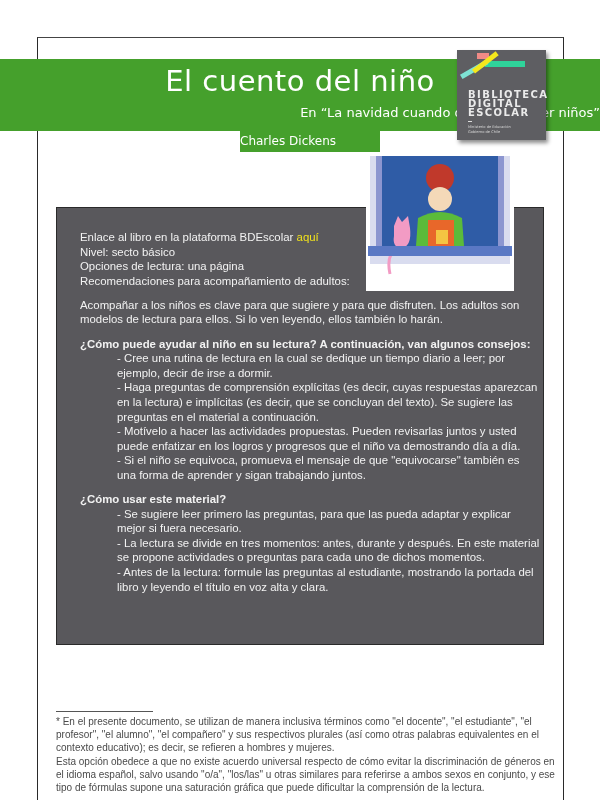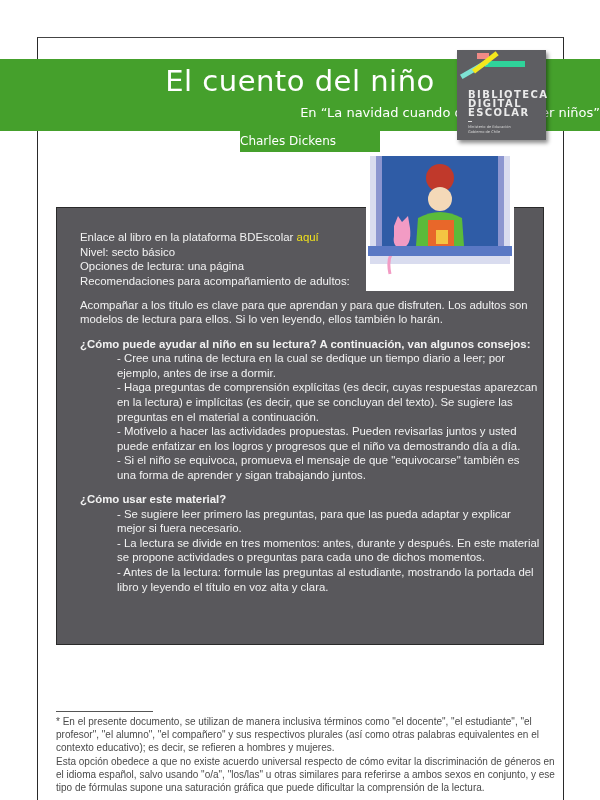--- a/index.html
+++ b/index.html
@@ -77,24 +77,24 @@
 
 <div class="panel-text">
   <p>
     <span>Enlace al libro en la plataforma BDEscolar</span>
     <span class="aqui">aquí</span>
   </p>
   <p>Nivel: secto básico</p>
   <p>Opciones de lectura: una página</p>
   <p>Recomendaciones para acompañamiento de adultos:</p>
   <div class="gap"></div>
-  <p>Acompañar a los título  es clave para que aprendan y para que disfruten. Los adultos son modelos de lectura para ellos. Si lo ven leyendo, ellos también lo harán.</p>
+  <p>Acompañar a los niños  es clave para que sugiere y para que disfruten. Los adultos son modelos de lectura para ellos. Si lo ven leyendo, ellos también lo harán.</p>
   <div class="gap"></div>
   <p class="q">¿Cómo puede ayudar al niño en su lectura? A continuación, van algunos consejos:</p>
-  <p class="indent">- Cree una rutina de lectura en la cual se dedique un tiempo diario a leer; por ejemplo, antes de irse a dormir.</p>
+  <p class="indent">- Cree una rutina de lectura en la cual se dedique un tiempo diario a leer; por ejemplo, decir de irse a dormir.</p>
   <p class="indent">- Haga preguntas de comprensión explícitas (es decir, cuyas respuestas aparezcan en la lectura) e implícitas (es decir, que se concluyan del texto). Se sugiere las preguntas en el material a continuación.</p>
   <p class="indent">- Motívelo a hacer las actividades propuestas. Pueden revisarlas juntos y usted puede enfatizar en los logros y progresos que el niño va demostrando día a día.</p>
   <p class="indent">- Si el niño se equivoca, promueva el mensaje de que "equivocarse" también es una forma de aprender y sigan trabajando juntos.</p>
   <div class="gap"></div>
   <p class="q">¿Cómo usar este material?</p>
   <p class="indent">- Se sugiere leer primero las preguntas, para que las pueda adaptar y explicar mejor si fuera necesario.</p>
   <p class="indent">- La lectura se divide en tres momentos: antes, durante y después. En este material se propone actividades o preguntas para cada uno de dichos momentos.</p>
   <p class="indent">- Antes de la lectura: formule las preguntas al estudiante, mostrando la portada del libro y leyendo el título en voz alta y clara.</p>
 </div>
 

